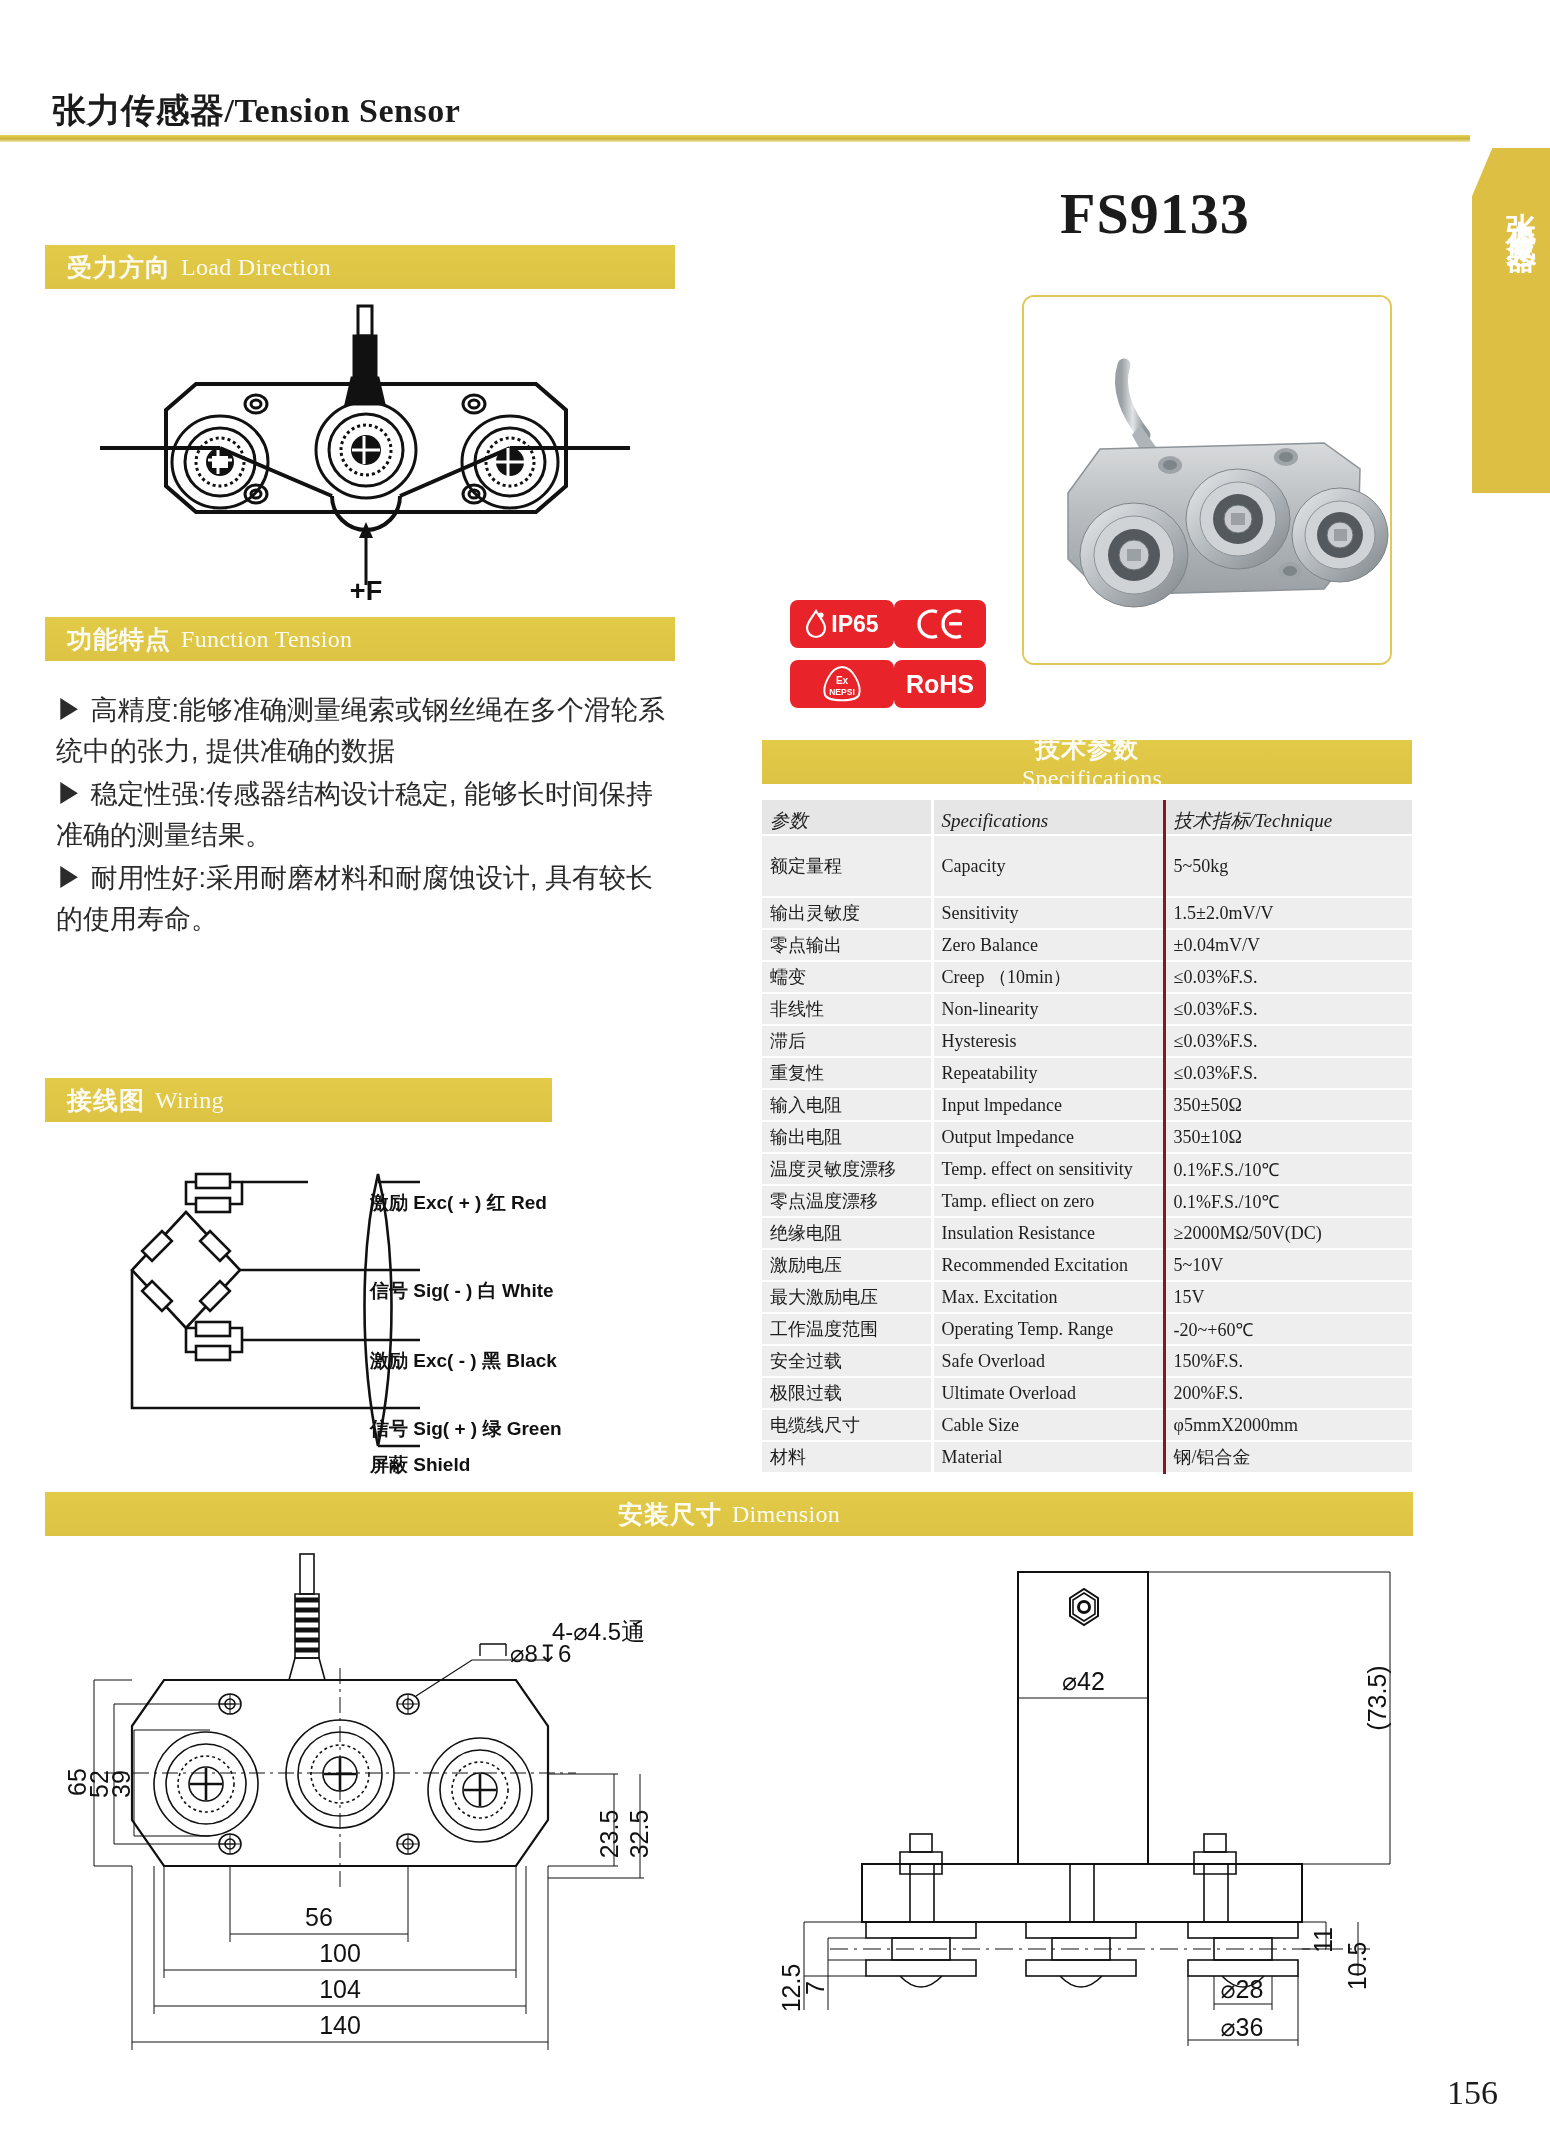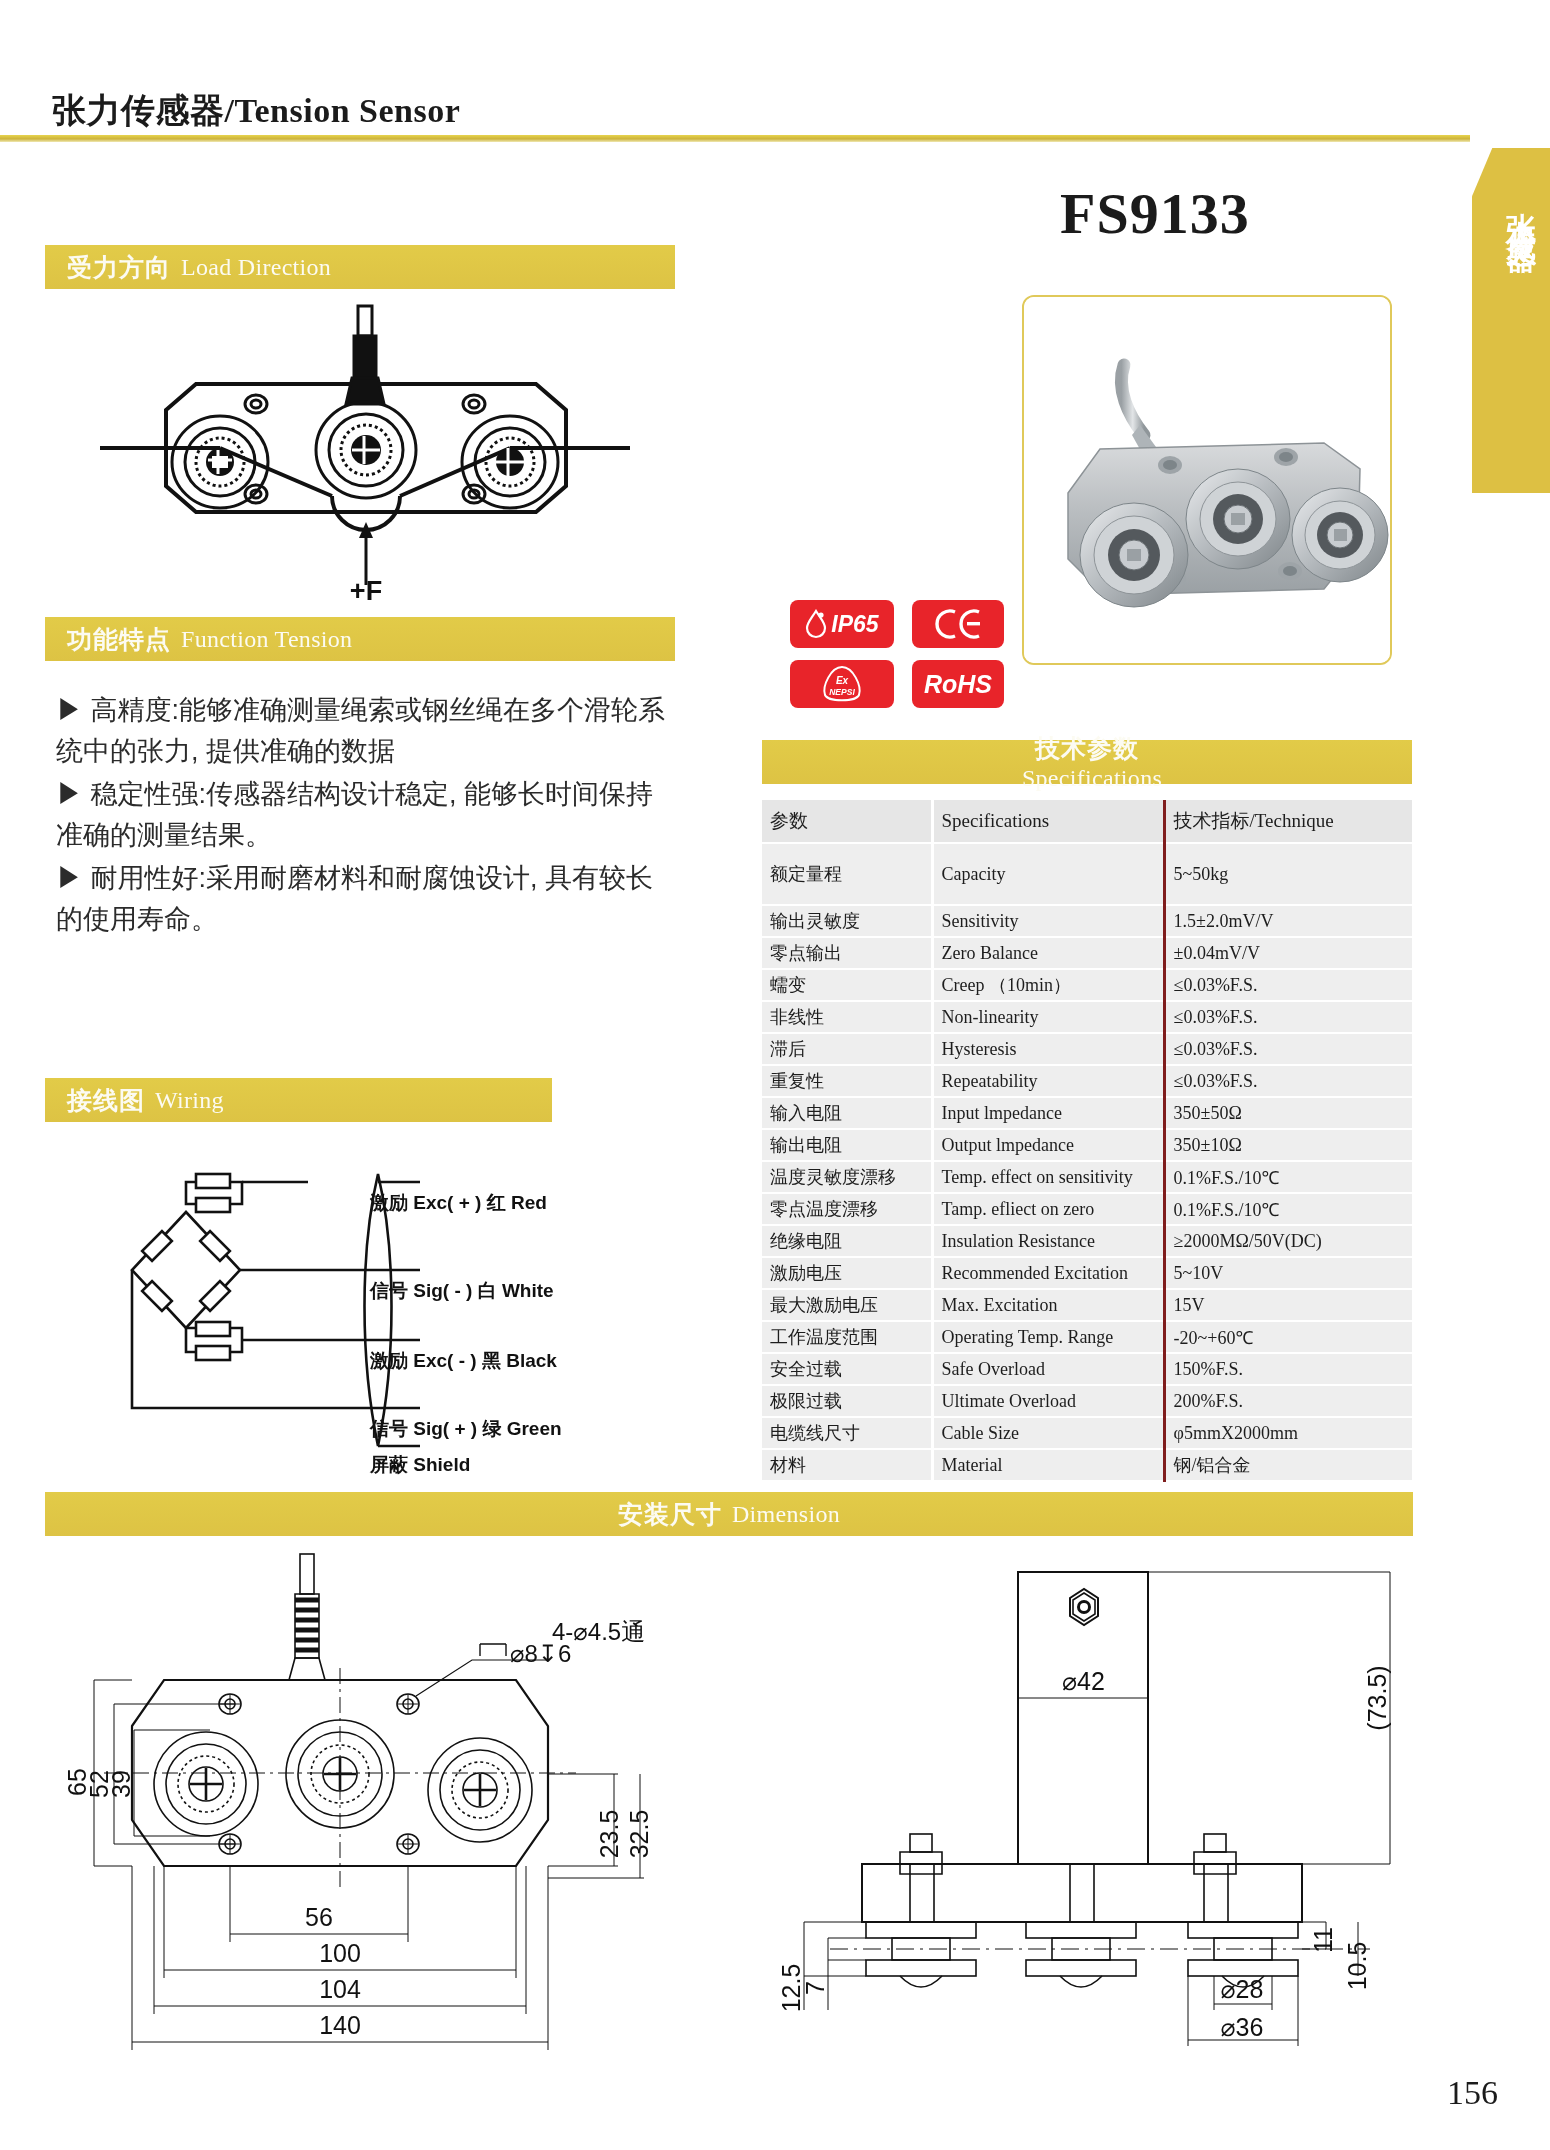--- a/index.html
+++ b/index.html
@@ -73,21 +73,21 @@
   
   .photo-frame {
     position: absolute; left: 1022px; top: 295px; width: 370px; height: 370px;
     border: 2px solid #e0c95a; border-radius: 12px; background:#fff;
     overflow: hidden;
   }
   .photo-frame svg { display:block; }
 
   
   .cert-wrap { position: absolute; left: 790px; top: 600px; width: 230px; }
-  .cert-row { display:flex; gap: 18px; margin-bottom: 12px; font-style: italic; }
+  .cert-row { display:flex; margin-bottom: 12px; }
   .cert {
     background:#e8242a; border-radius: 8px; height: 48px;
     display:flex; align-items:center; justify-content:center;
     color:#fff; padding: 0 12px;
   }
   .cert-ip { width: 104px; gap:4px; }
   .cert-ce { width: 92px; }
   .cert-ex { width: 104px; }
   .cert-rohs { width: 92px; }
   .cert-label { font-size: 23px; font-weight: 700; font-family:"Liberation Sans", sans-serif; }
@@ -110,21 +110,21 @@
   .spec-table td {
     padding: 3px 8px; font-size: 18px; color:#1d1d1d; vertical-align: middle;
     border-bottom: 2px solid #ffffff;
   }
   .spec-table tr { background: #eeeeee; }
   .spec-table tr.hdr { background: #e6e6e6; }
   .spec-table tr.tall td { height: 62px; }
   .spec-table td.c1 { width: 170px; font-family:"Liberation Sans", sans-serif; font-size:18px; }
   .spec-table td.c2 { width: 232px; border-left: 3px solid #fff; }
   .spec-table td.c3 { width: 248px; border-left: 3px solid #7f1d1d; }
-  .spec-table tr.hdr td { font-size: 19px; padding-top:8px; padding-bottom:8px; }
+  .spec-table tr.hdr td { font-size: 19px; padding-top:8px; padding-bottom:0;font-style:italic; }
   .spec-table tr.hdr td.c1 { font-weight:400; }
 
   
   .draw { position: absolute; }
   #draw-load { left: 70px; top: 300px; }
   #draw-wiring { left: 120px; top: 1160px; }
   #draw-dim-front { left: 48px; top: 1548px; }
   #draw-dim-side { left: 770px; top: 1548px; }
 
   

